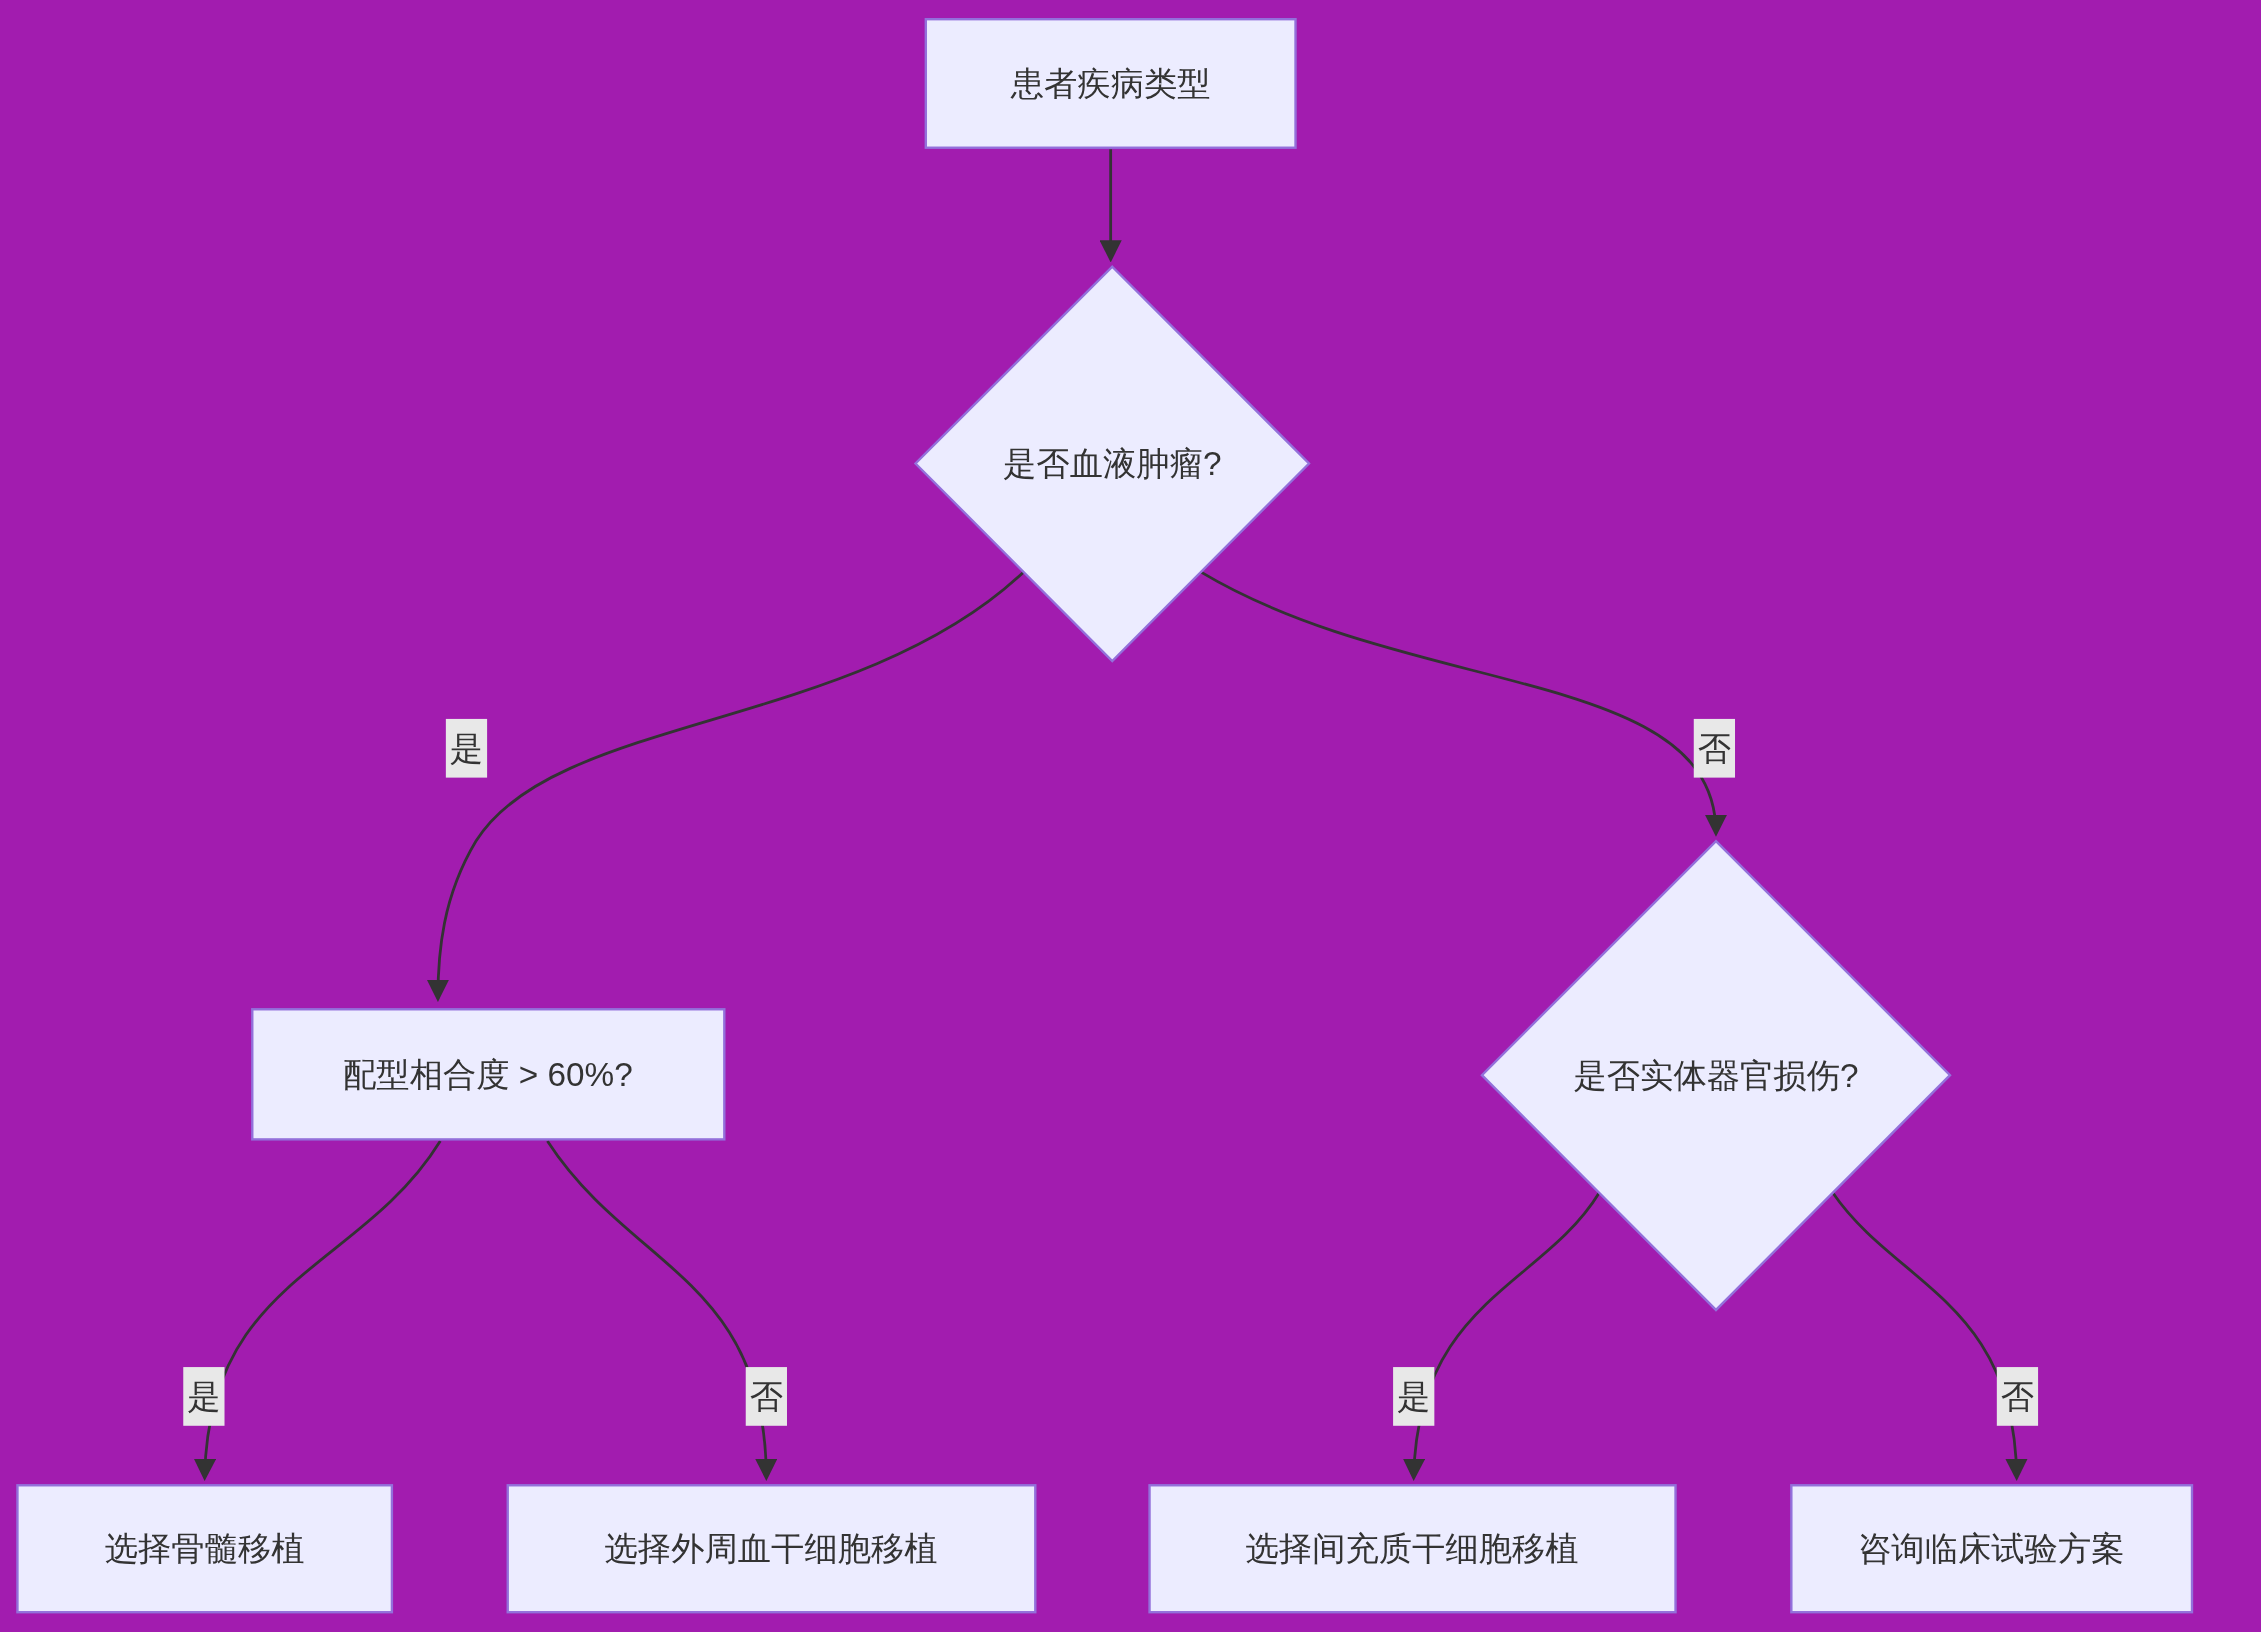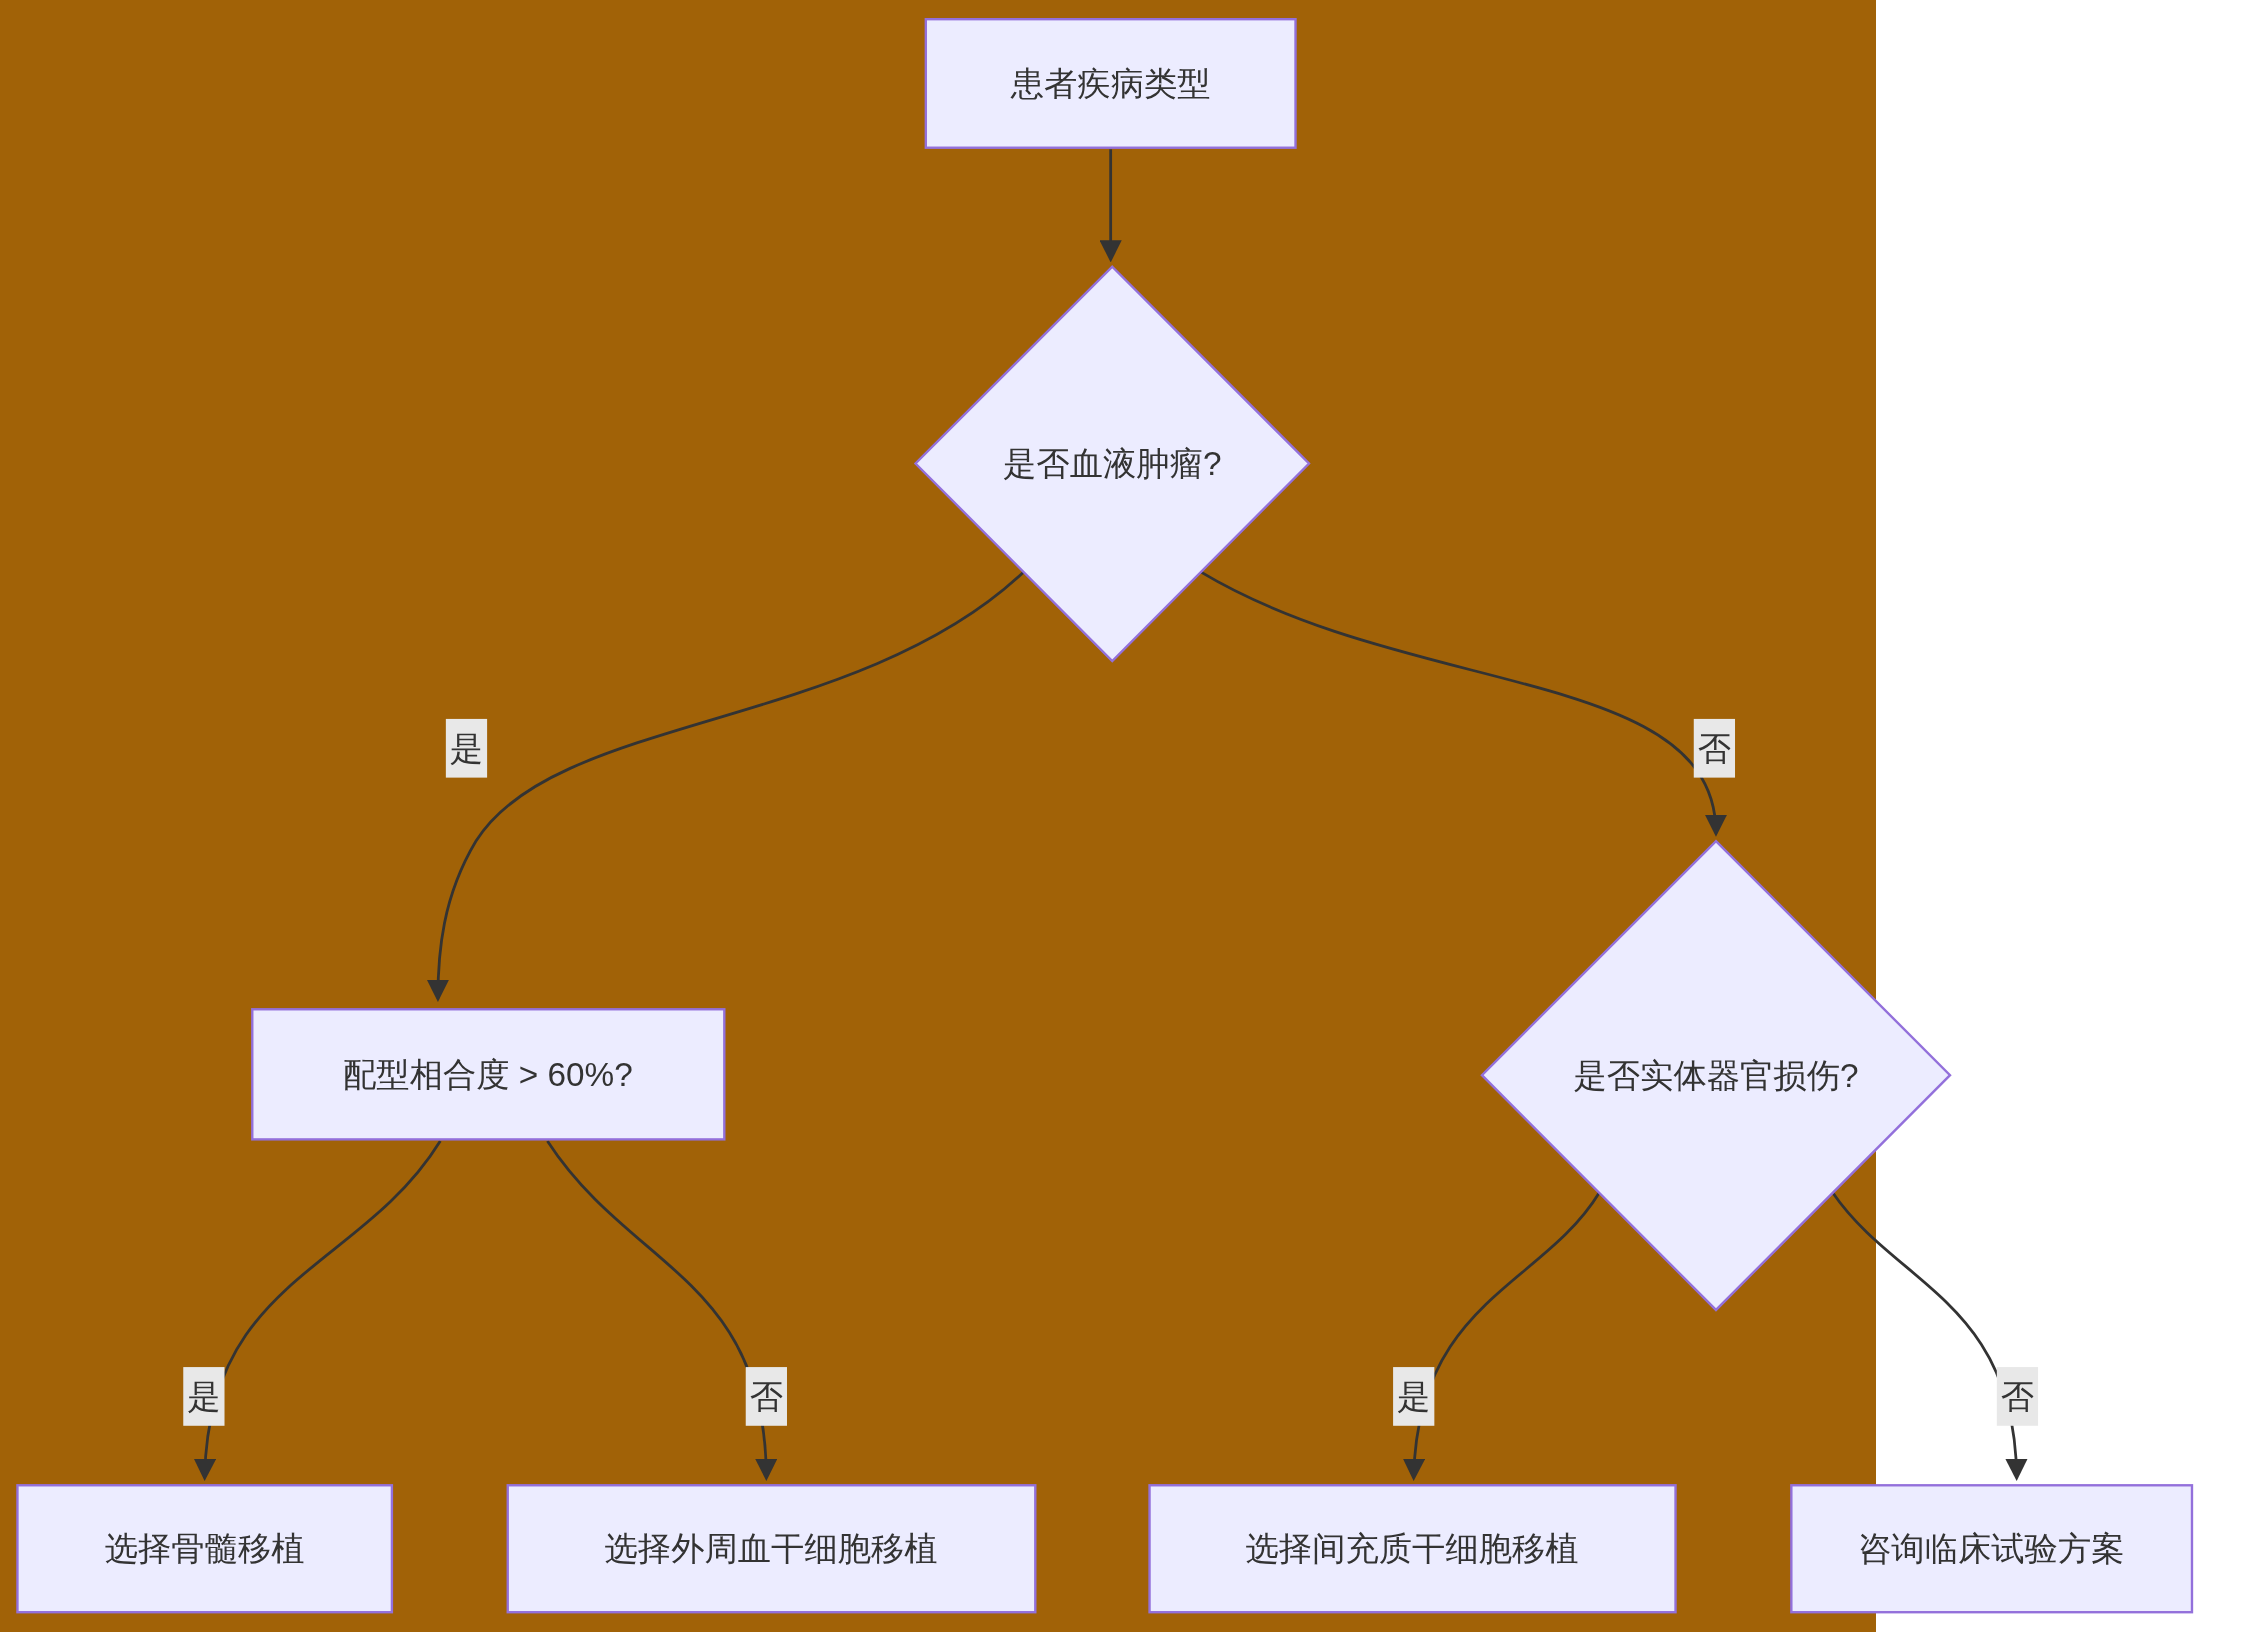--- a/index.html
+++ b/index.html
@@ -1,24 +1,24 @@
 <!DOCTYPE html>
 <html style="font-size:12.7px"><head>
 <meta charset="utf-8">
 <style>
   html, body {
     margin: 0;
     padding: 0;
     background: #ffffff;
   }
   .canvas-wrap {
-    width: 1876px;
+    width: 2261px;
     height: 1633px;
     position: relative;
-    background: #a16207;
+    background: #a21caf;
     font-family: "Liberation Sans", sans-serif;
   }
   svg { display: block; }
   .node-shape {
     fill: #ECECFF;
     stroke: #9370DB;
     stroke-width: 3;
   }
   .edge {
     fill: none;

